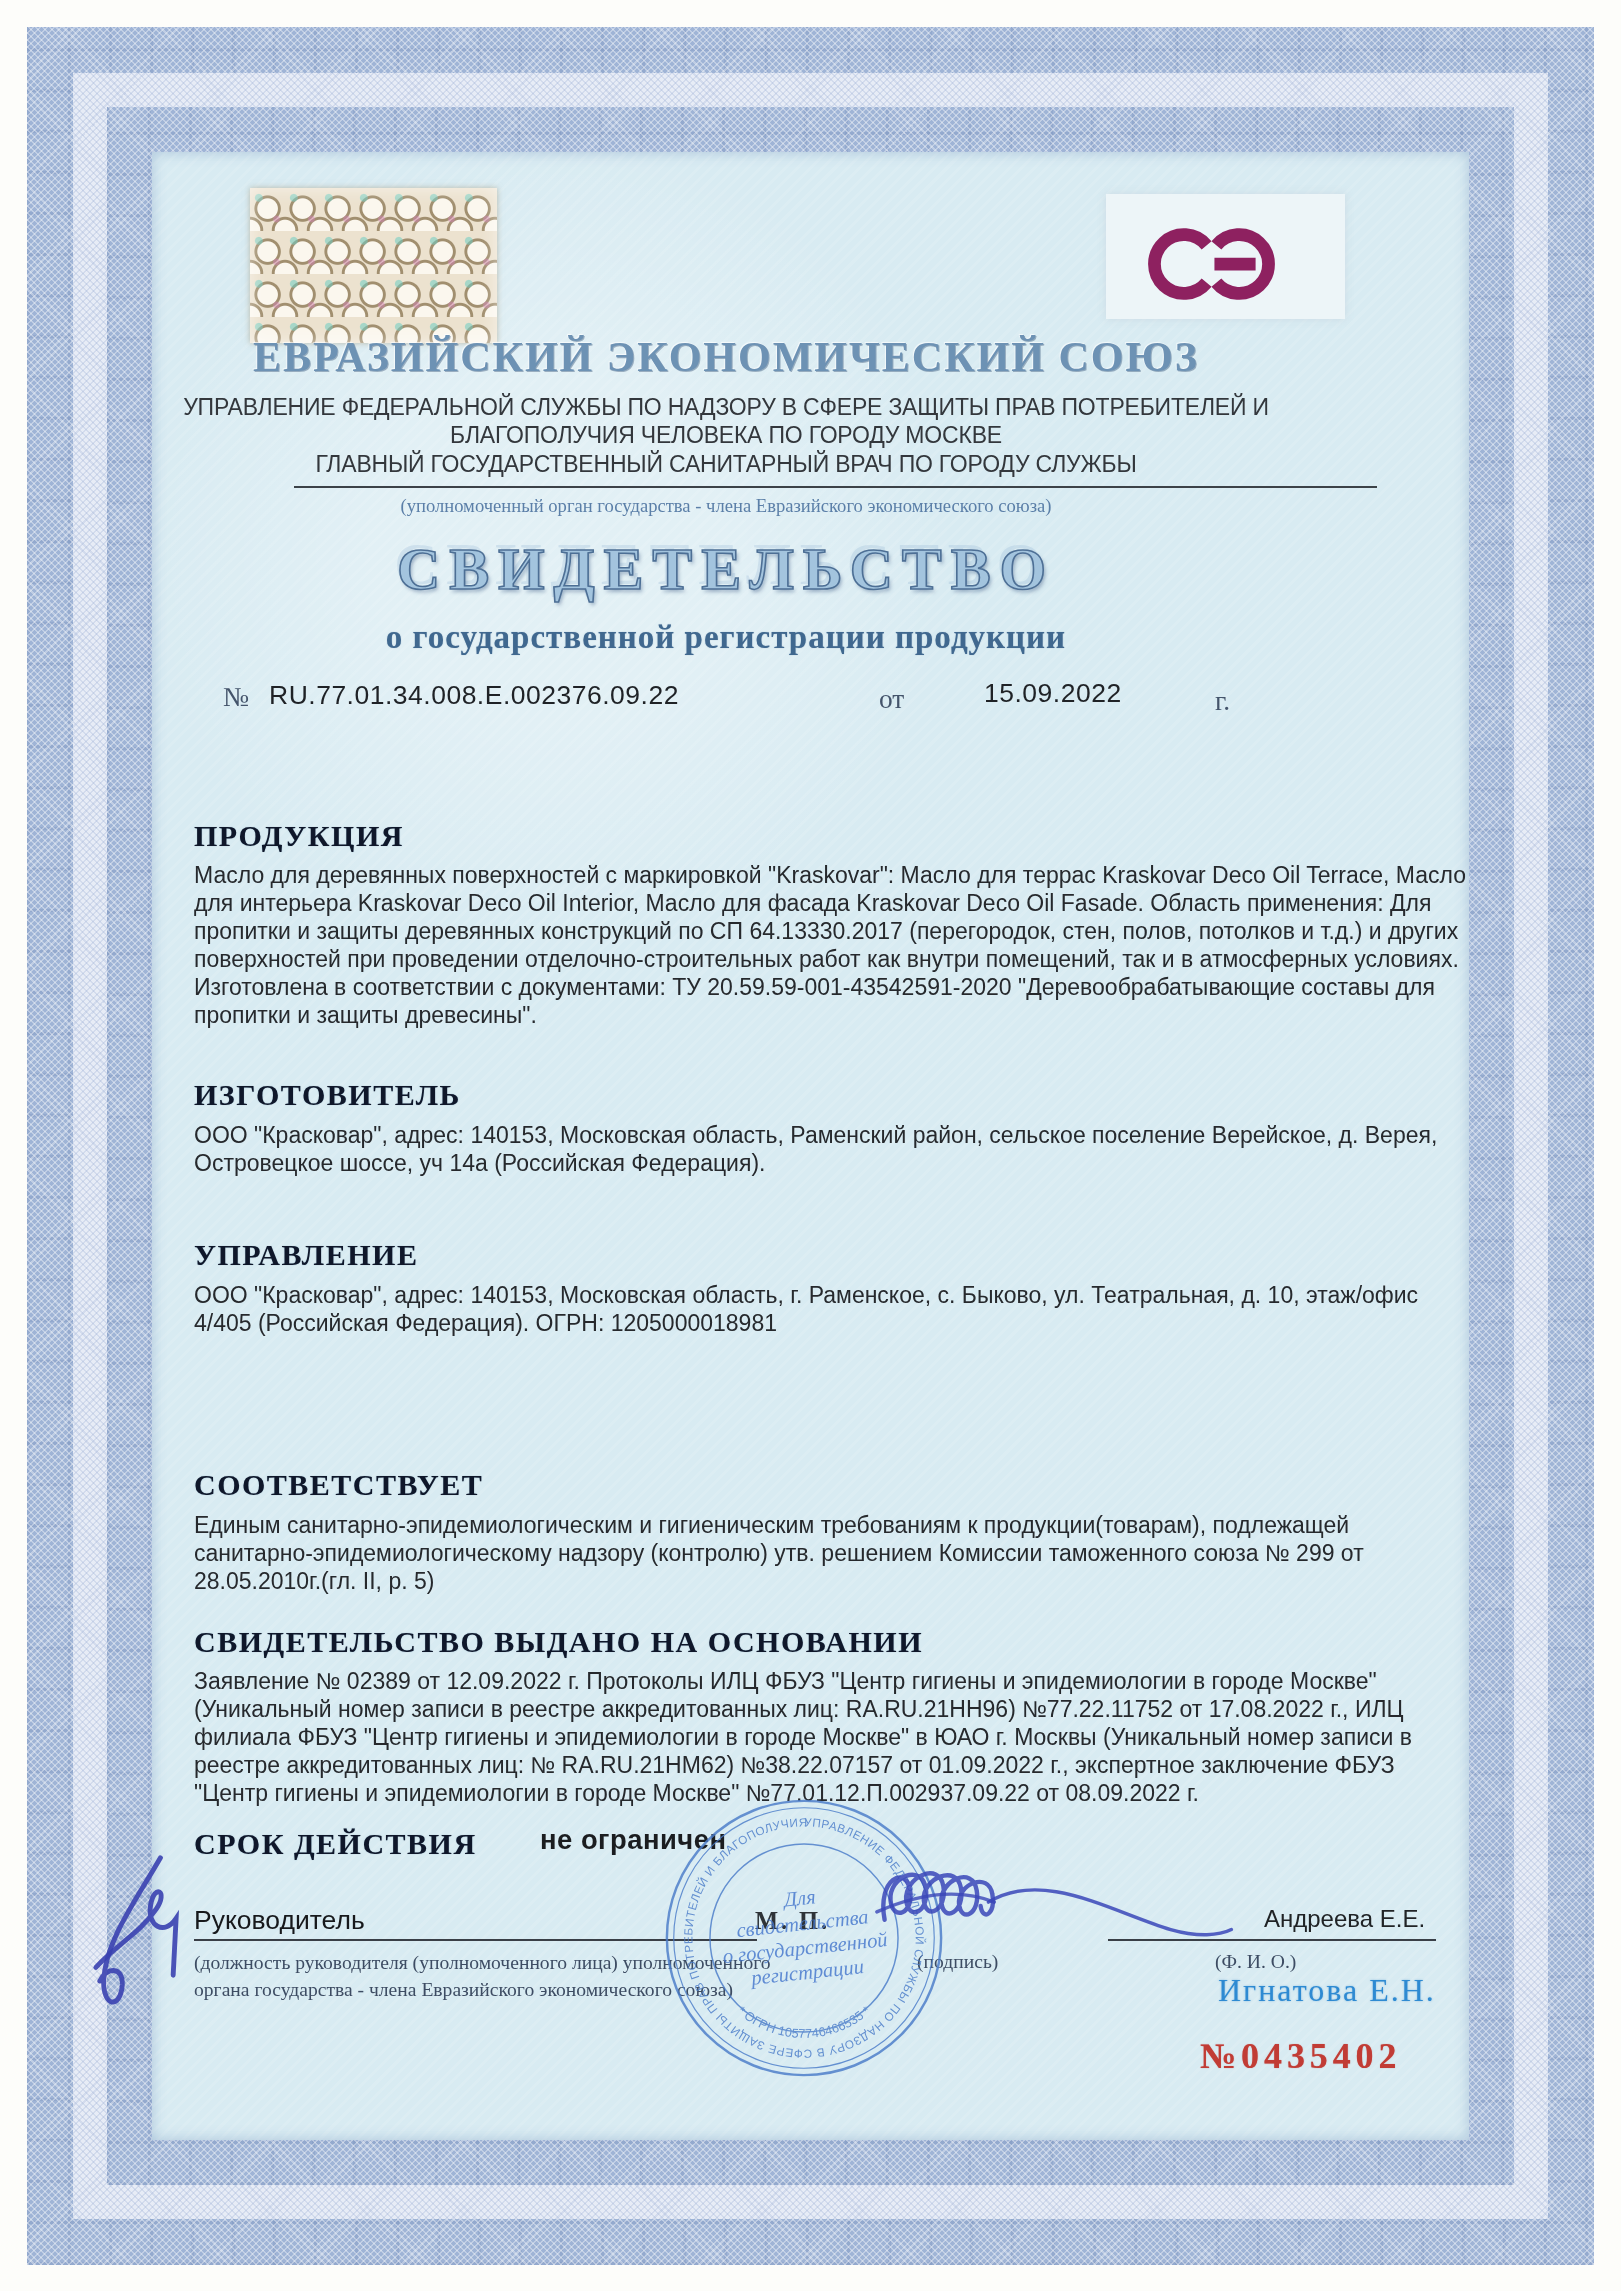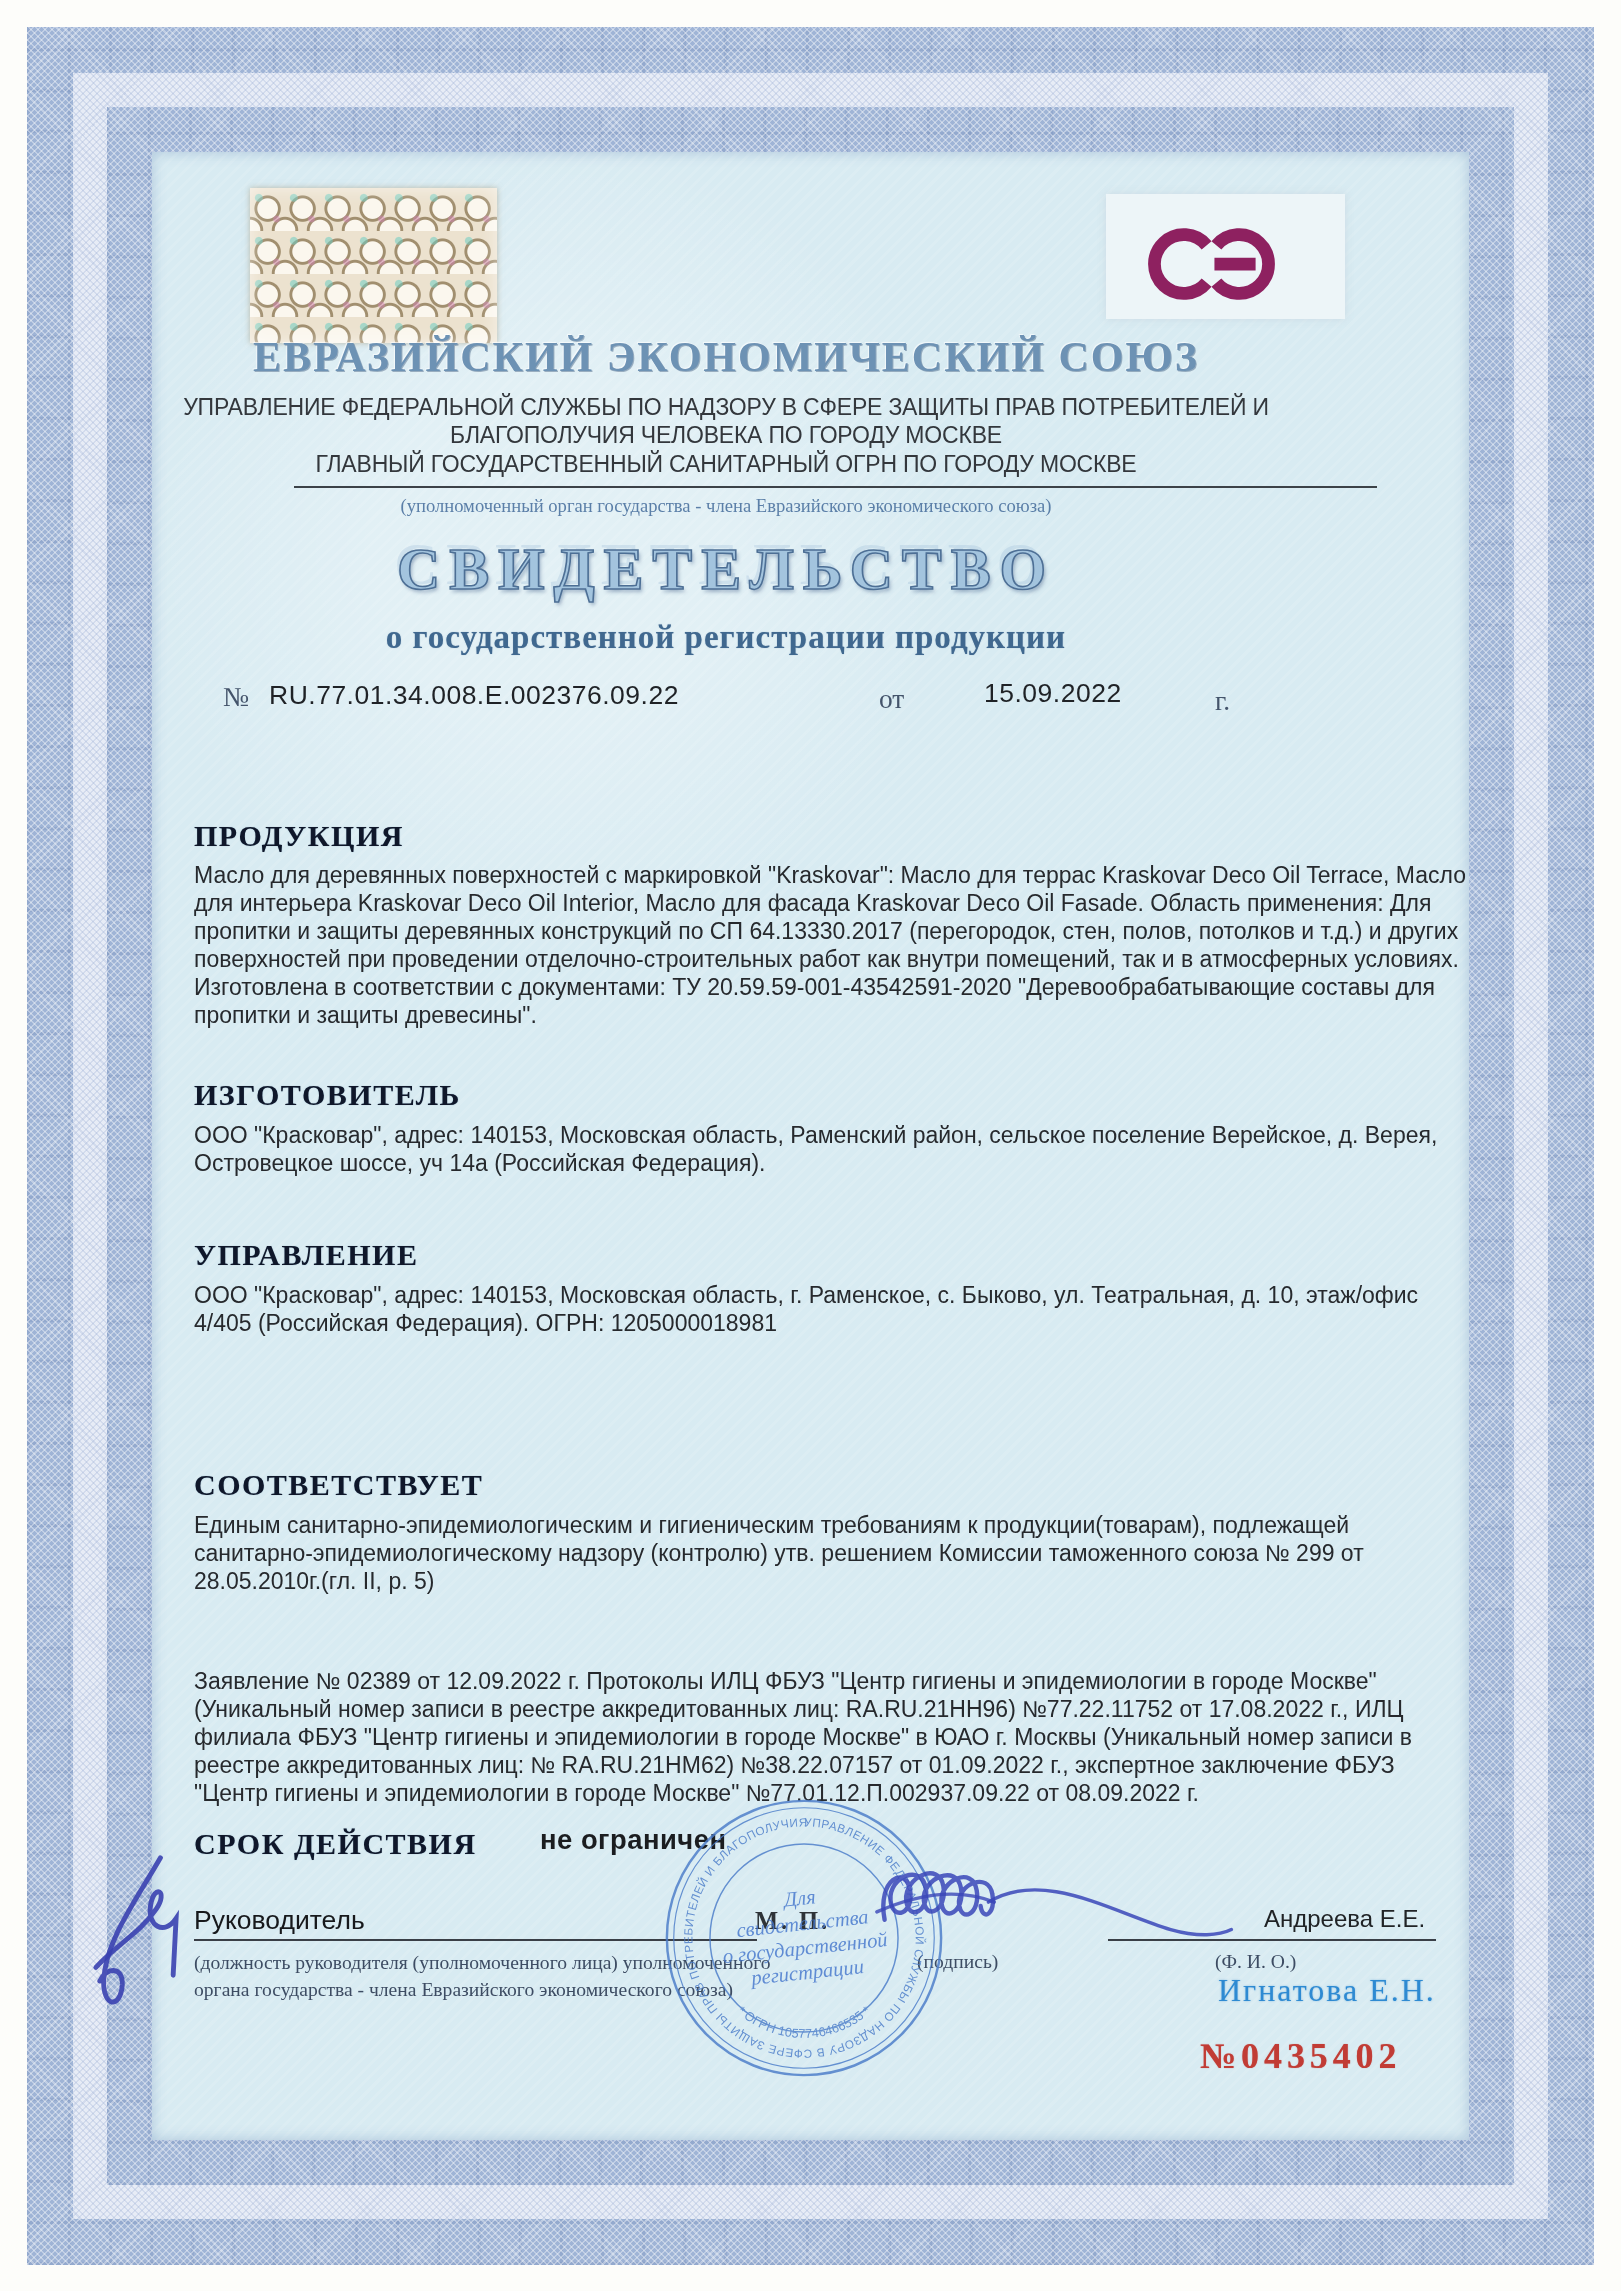--- a/index.html
+++ b/index.html
@@ -103,21 +103,21 @@
     <div class="abs logo-plate"></div>
     <svg class="abs" style="left:1137px;top:216px;" width="149" height="98" viewBox="0 0 152 100">
       <path d="M71,68 A30,30 0 1,1 71,30" fill="none" stroke="#8e2160" stroke-width="13"></path>
       <path d="M81,30 A30,30 0 1,1 81,68" fill="none" stroke="#8e2160" stroke-width="13"></path>
       <path d="M79,49 L121,49" fill="none" stroke="#8e2160" stroke-width="13"></path>
     </svg>
 
     <div class="abs centered eaeu-title">ЕВРАЗИЙСКИЙ ЭКОНОМИЧЕСКИЙ СОЮЗ</div>
     <div class="abs centered authority" style="top:393px;">УПРАВЛЕНИЕ ФЕДЕРАЛЬНОЙ СЛУЖБЫ ПО НАДЗОРУ В СФЕРЕ ЗАЩИТЫ ПРАВ ПОТРЕБИТЕЛЕЙ И</div>
     <div class="abs centered authority" style="top:421px;">БЛАГОПОЛУЧИЯ ЧЕЛОВЕКА ПО ГОРОДУ МОСКВЕ</div>
-    <div class="abs centered authority" style="top:450px;">ГЛАВНЫЙ ГОСУДАРСТВЕННЫЙ САНИТАРНЫЙ ОГРН ПО ГОРОДУ МОСКВЕ</div>
+    <div class="abs centered authority" style="top:450px;">ГЛАВНЫЙ ГОСУДАРСТВЕННЫЙ САНИТАРНЫЙ ВРАЧ ПО ГОРОДУ СЛУЖБЫ</div>
     <div class="abs divider"></div>
     <div class="abs centered auth-note">(уполномоченный орган государства - члена Евразийского экономического союза)</div>
 
     <div class="abs centered doc-subtitle">о государственной регистрации продукции</div>
     <div class="abs centered doc-title">СВИДЕТЕЛЬСТВО</div>
 
     <span class="abs numrow-label" style="left:223px;top:682px;">№</span>
     <span class="abs numrow-val" style="left:269px;top:680px;">RU.77.01.34.008.E.002376.09.22</span>
     <span class="abs numrow-label" style="left:879px;top:684px;">от</span>
     <span class="abs numrow-val" style="left:984px;top:678px;">15.09.2022</span>
@@ -128,20 +128,21 @@
 
     <div class="abs sec-h" style="left:194px;top:1078px;">ИЗГОТОВИТЕЛЬ</div>
     <div class="abs sec-b" style="left:194px;top:1121px;">ООО "Красковар", адрес: 140153, Московская область, Раменский район, сельское поселение Верейское, д. Верея, Островецкое шоссе, уч 14а (Российская Федерация).</div>
 
     <div class="abs sec-h" style="left:194px;top:1238px;">УПРАВЛЕНИЕ</div>
     <div class="abs sec-b" style="left:194px;top:1281px;">ООО "Красковар", адрес: 140153, Московская область, г. Раменское, с. Быково, ул. Театральная, д. 10, этаж/офис 4/405 (Российская Федерация). ОГРН: 1205000018981</div>
 
     <div class="abs sec-h" style="left:194px;top:1468px;">СООТВЕТСТВУЕТ</div>
     <div class="abs sec-b" style="left:194px;top:1511px;">Единым санитарно-эпидемиологическим и гигиеническим требованиям к продукции(товарам), подлежащей санитарно-эпидемиологическому надзору (контролю) утв. решением Комиссии таможенного союза № 299 от 28.05.2010г.(гл. II, р. 5)</div>
 
+    <div class="abs sec-h" style="left:194px;top:1625px;">СВИДЕТЕЛЬСТВО ВЫДАНО НА ОСНОВАНИИ</div>
     <div class="abs sec-b" style="left:194px;top:1667px;line-height:28px;">Заявление № 02389 от 12.09.2022 г. Протоколы ИЛЦ ФБУЗ "Центр гигиены и эпидемиологии в городе Москве" (Уникальный номер записи в реестре аккредитованных лиц: RA.RU.21НН96) №77.22.11752 от 17.08.2022 г., ИЛЦ филиала ФБУЗ "Центр гигиены и эпидемиологии в городе Москве" в ЮАО г. Москвы (Уникальный номер записи в реестре аккредитованных лиц: № RA.RU.21НМ62) №38.22.07157 от 01.09.2022 г., экспертное заключение ФБУЗ "Центр гигиены и эпидемиологии в городе Москве" №77.01.12.П.002937.09.22 от 08.09.2022 г.</div>
 
     <div class="abs sec-h" style="left:194px;top:1827px;">СРОК ДЕЙСТВИЯ</div>
     <div class="abs validity-val" style="left:540px;top:1824px;">не ограничен</div>
 
     <div class="abs ruk-label" style="left:194px;top:1905px;">Руководитель</div>
     <div class="abs sig-line" style="left:194px;top:1939px;width:563px;"></div>
     <div class="abs caption" style="left:194px;top:1950px;width:608px;">(должность руководителя (уполномоченного лица) уполномоченного органа государства - члена Евразийского экономического союза)</div>
 
     <div class="abs mp" style="left:755px;top:1907px;">М. П.</div>

